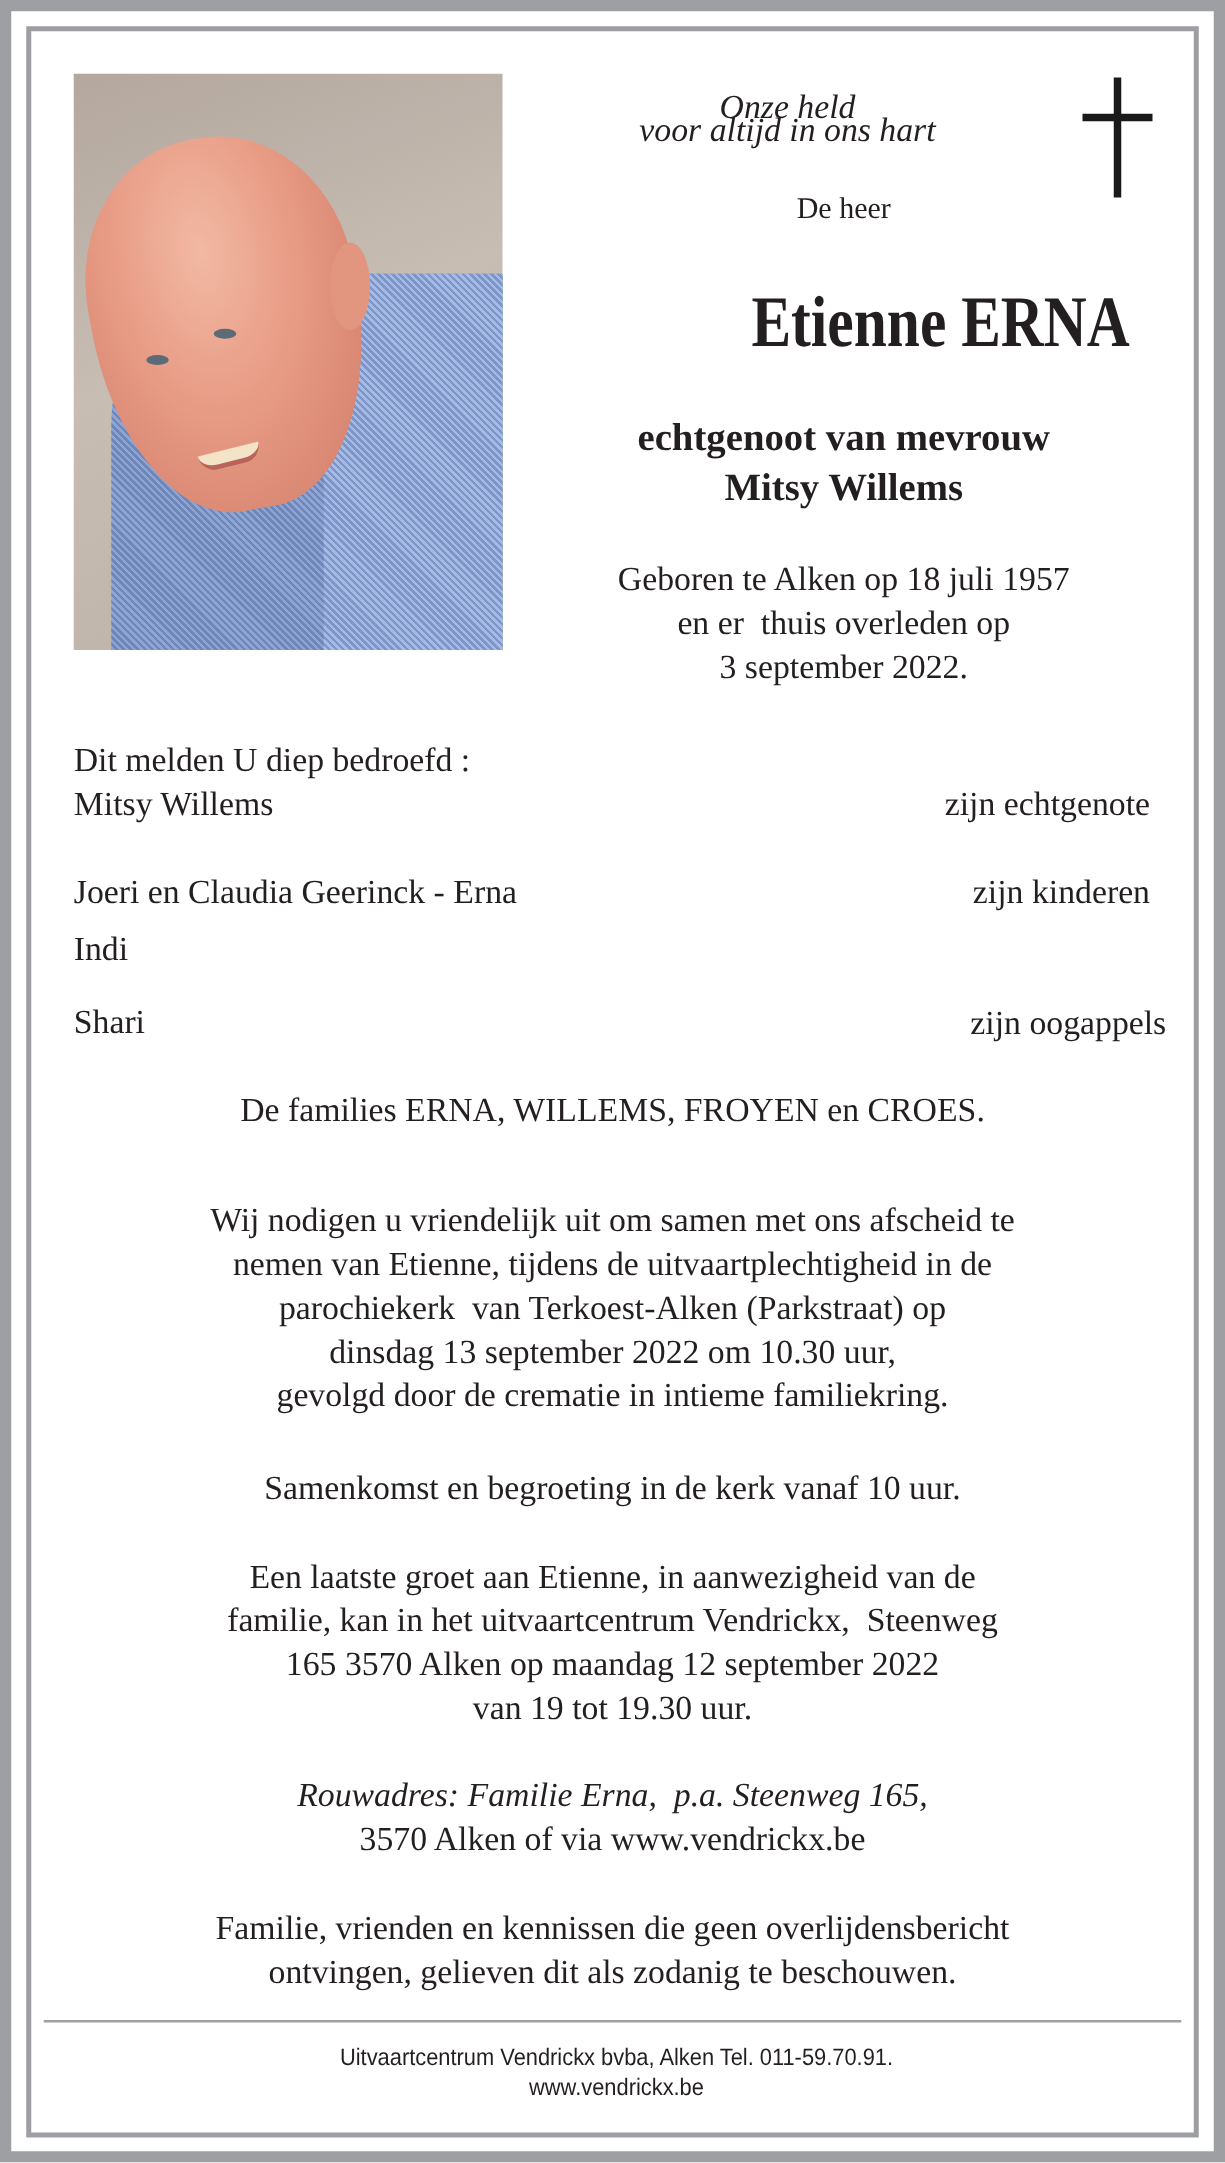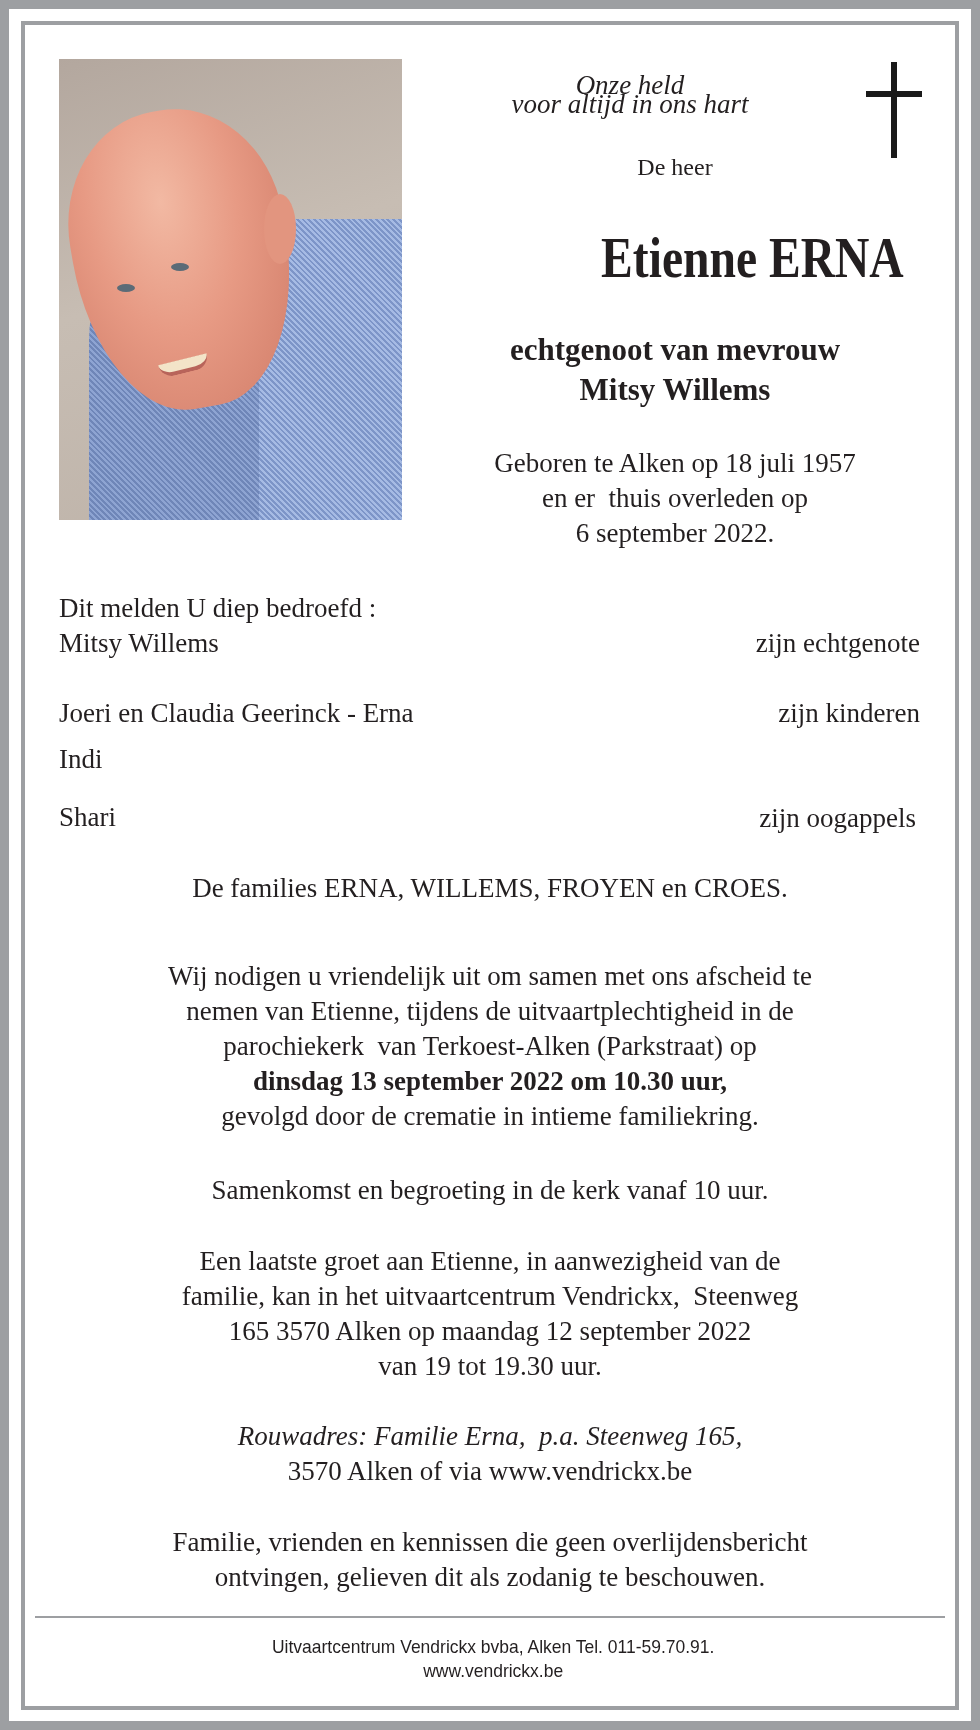--- a/index.html
+++ b/index.html
@@ -36,21 +36,21 @@
   .center-full { left: 40px; width: 900px; text-align: center; }
   .left { left: 59px; }
   .right { right: 60px; text-align: left; }
 
   .motto { font-style: italic; font-size: 27px; left: 440px; width: 380px; text-align: center; }
   .salutation { font-size: 24px; }
   .name { font-weight: bold; font-size: 58px; left: 430px; width: 490px; text-align: center;
           transform: scaleX(0.82); transform-origin: 675px 0; letter-spacing: 0px; }
   .spouse { font-size: 31px; font-weight: bold; }
   .body-text { font-size: 27px; }
-  .bold { font-weight: bold; }
+  .bold { font-weight: normal; }
 
   .divider { position: absolute; left: 35px; top: 1616px; width: 910px; height: 2px; background: #9d9fa2; }
   .footer { position: absolute; left: 40px; width: 900px; text-align: center;
             font-family: "Liberation Sans", "DejaVu Sans", sans-serif; font-size: 19px; color: #231f20;
             transform: scaleX(0.92); transform-origin: 490px 0; }
 </style>
 </head>
 <body>
 
 <div class="outer-frame"></div>
@@ -72,30 +72,30 @@
 </div>
 
 <div class="line motto" style="top:70px;">Onze held</div>
 <div class="line motto" style="top:89px;">voor altijd in ons hart</div>
 <div class="line center-r salutation" style="top:154px;">De heer</div>
 <div class="line name" style="top:224px;">Etienne ERNA</div>
 <div class="line center-r spouse" style="top:332px;">echtgenoot van mevrouw</div>
 <div class="line center-r spouse" style="top:372px;">Mitsy Willems</div>
 <div class="line center-r body-text" style="top:448px;">Geboren te Alken op 18 juli 1957</div>
 <div class="line center-r body-text" style="top:483px;">en er  thuis overleden op</div>
-<div class="line center-r body-text" style="top:518px;">6 september 2022.</div>
+<div class="line center-r body-text" style="top:518px;">3 september 2022.</div>
 
 <div class="line left body-text" style="top:593px;">Dit melden U diep bedroefd :</div>
 <div class="line left body-text" style="top:628px;">Mitsy Willems</div>
 <div class="line right body-text" style="top:628px;">zijn echtgenote</div>
 <div class="line left body-text" style="top:698px;">Joeri en Claudia Geerinck - Erna</div>
 <div class="line right body-text" style="top:698px;">zijn kinderen</div>
 <div class="line left body-text" style="top:744px;font-family:Liberation Serif, serif;">Indi</div>
 <div class="line left body-text" style="top:770px;margin-top:32px;">Shari</div>
-<div class="line right body-text" style="top:803px; right:64px;margin-left:13px;">zijn oogappels</div>
+<div class="line right body-text" style="top:803px; right:47px;margin-left:13px;">zijn oogappels</div>
 <div class="line center-full body-text" style="top:873px;">De families ERNA, WILLEMS, FROYEN en CROES.</div>
 
 <div class="line center-full body-text" style="top:961px;">Wij nodigen u vriendelijk uit om samen met ons afscheid te</div>
 <div class="line center-full body-text" style="top:996px;">nemen van Etienne, tijdens de uitvaartplechtigheid in de</div>
 <div class="line center-full body-text" style="top:1031px;">parochiekerk  van Terkoest-Alken (Parkstraat) op</div>
 <div class="line center-full body-text bold" style="top:1066px;">dinsdag 13 september 2022 om 10.30 uur,</div>
 <div class="line center-full body-text" style="top:1101px;">gevolgd door de crematie in intieme familiekring.</div>
 
 <div class="line center-full body-text" style="top:1175px;">Samenkomst en begroeting in de kerk vanaf 10 uur.</div>
 

